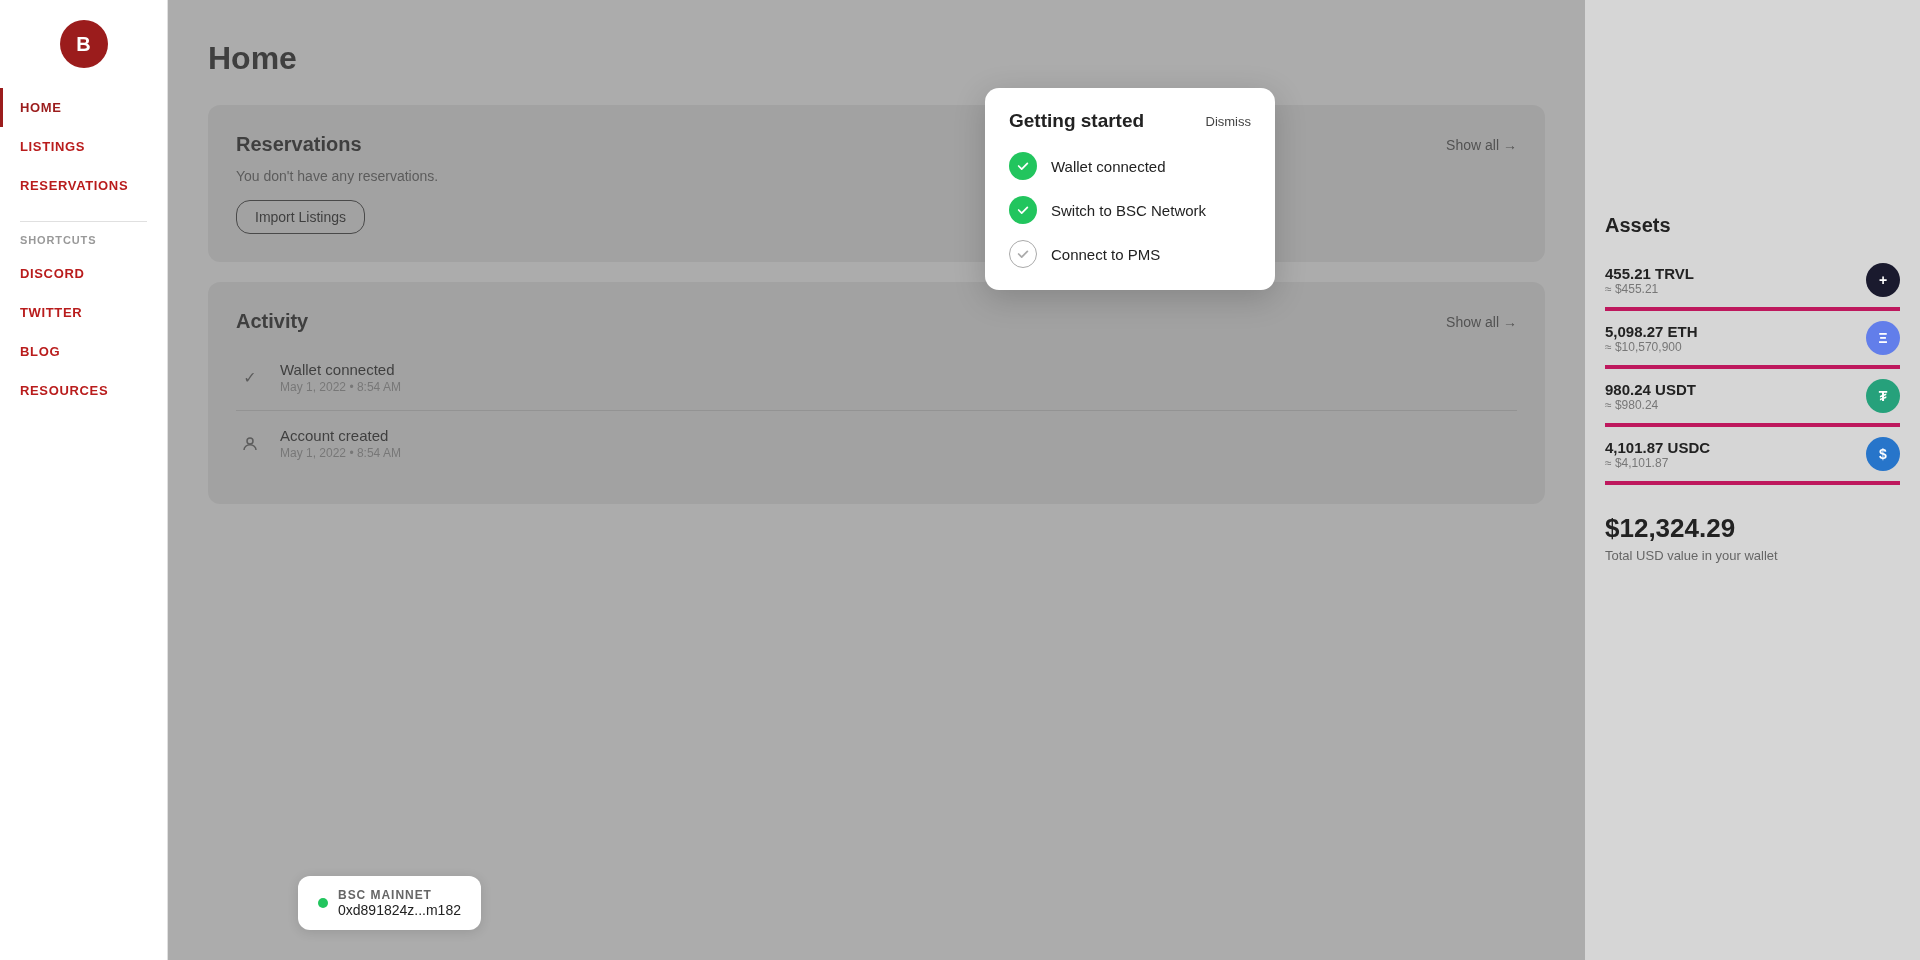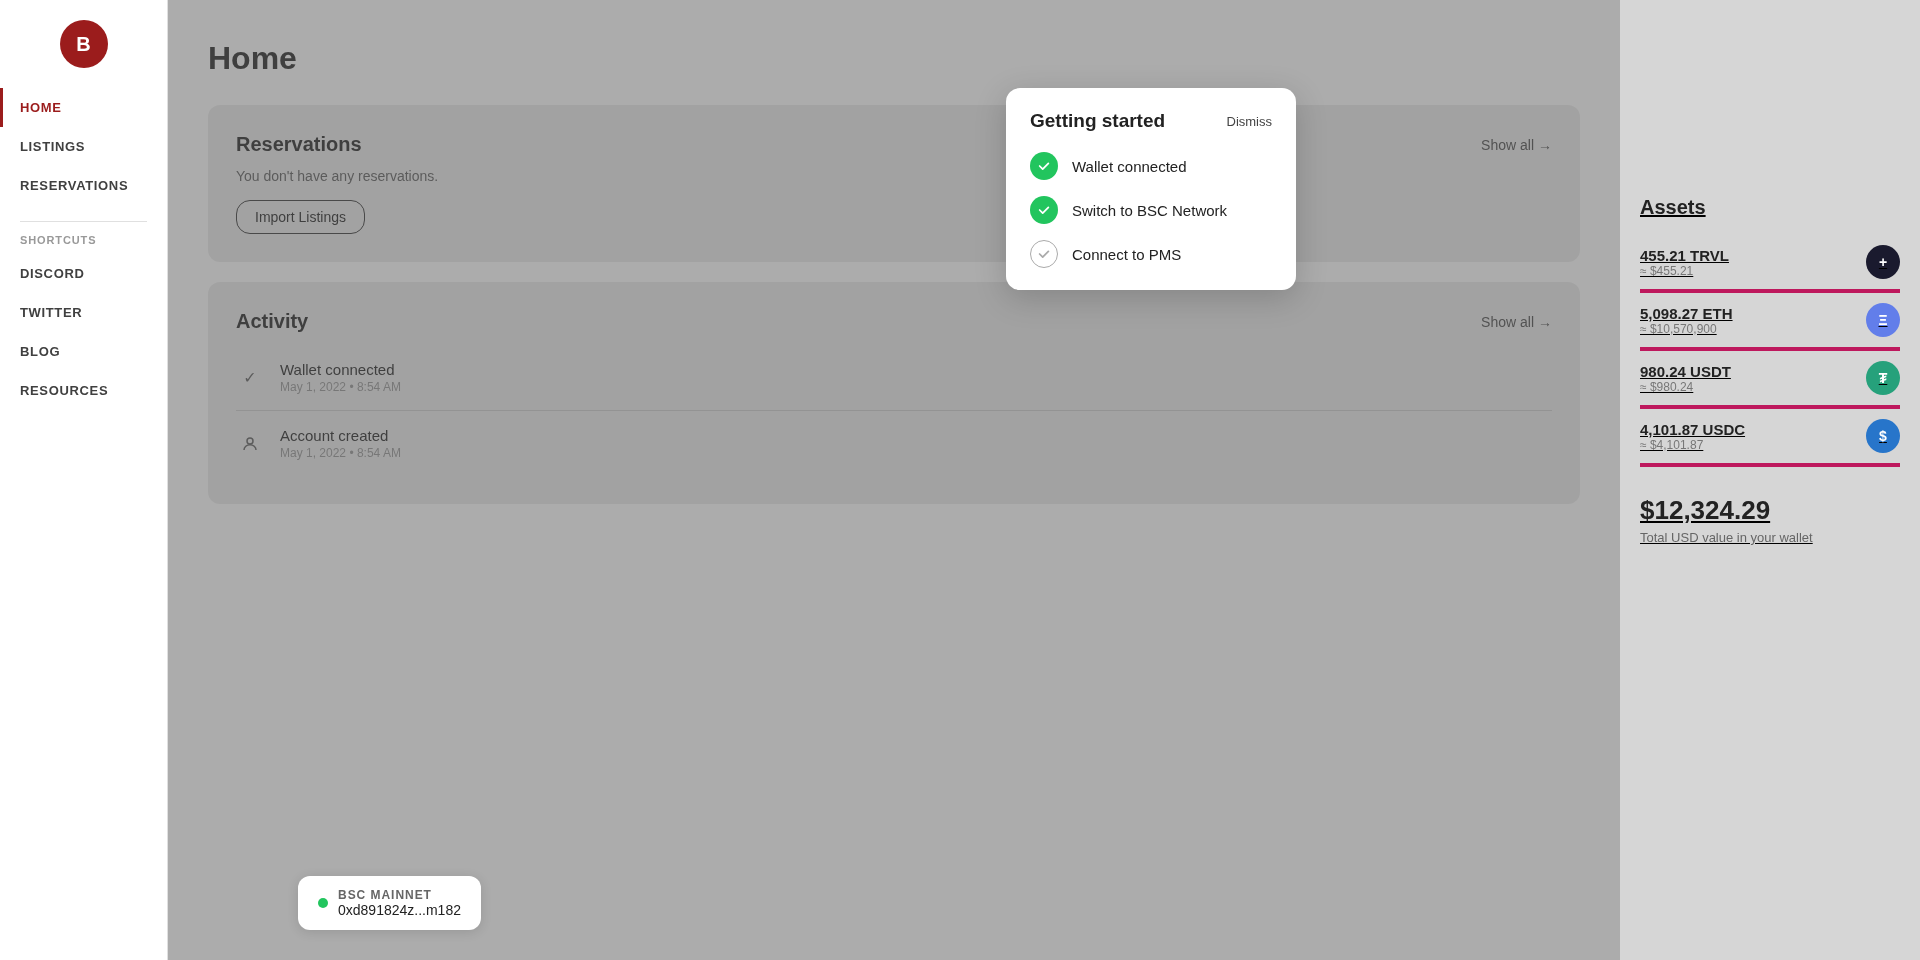--- a/index.html
+++ b/index.html
@@ -39,21 +39,21 @@
     .sidebar-nav {
       display: flex;
       flex-direction: column;
       gap: 0;
     }
     .sidebar-item {
       padding: 12px 20px;
       font-size: 13px;
       font-weight: 700;
       letter-spacing: 0.05em;
-      color: #404040;
+      color: #b91c1c;
       cursor: pointer;
       text-transform: uppercase;
       position: relative;
     }
     .sidebar-item.active {
       color: #9b1c1c;
     }
     .sidebar-item.active::before {
       content: '';
       position: absolute;
@@ -202,27 +202,26 @@
       color: #222;
     }
     .activity-time {
       font-size: 12px;
       color: #888;
       margin-top: 2px;
     }
 
     
     .right-panel {
-      width: 300px;
+      width: 335px;
       background: #d6d6d6;
       height: 100%;
-      padding: 16px 20px;
+      padding: 34px 20px;
       flex-shrink: 0;
       position: relative;
-      text-decoration: underline;
     }
 
     
     .assets-title {
       font-size: 20px;
       font-weight: 700;
       color: #222;
       margin-bottom: 16px;
       margin-top: 180px;
     }
@@ -286,21 +285,21 @@
       top: 0; left: 0; right: 0; bottom: 0;
       background: rgba(100, 100, 100, 0.45);
       z-index: 5;
       border-radius: 0;
     }
 
     
     .getting-started-popup {
       position: absolute;
       top: 88px;
-      right: 324px;
+      right: 310px;
       width: 290px;
       background: white;
       border-radius: 14px;
       padding: 22px 24px;
       z-index: 20;
       box-shadow: 0 8px 32px rgba(0,0,0,0.18);
     }
     .popup-header {
       display: flex;
       align-items: center;

